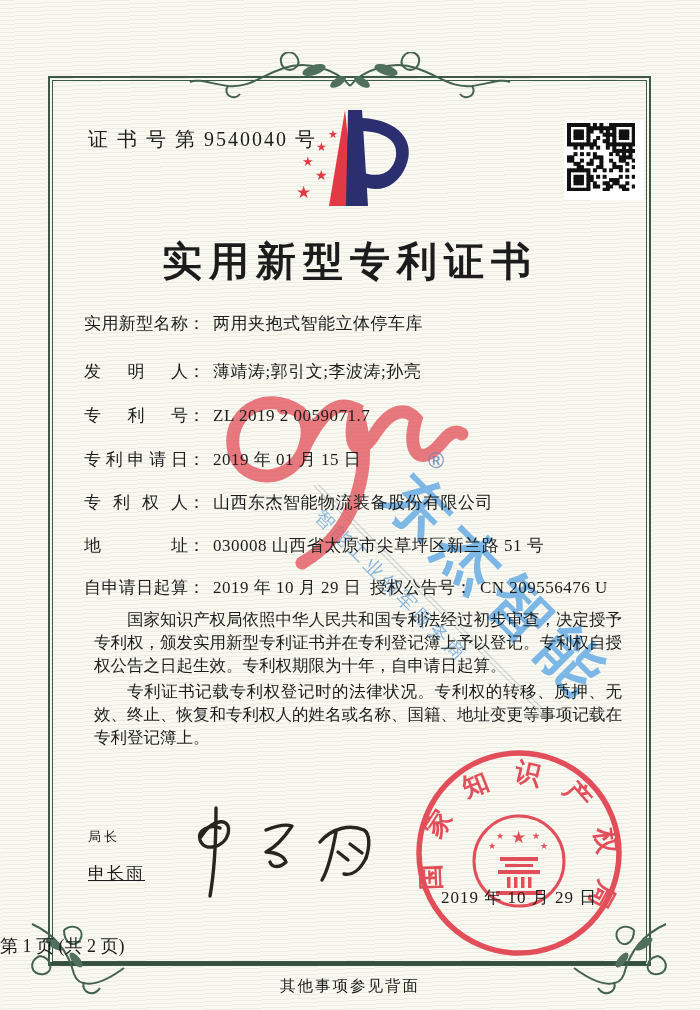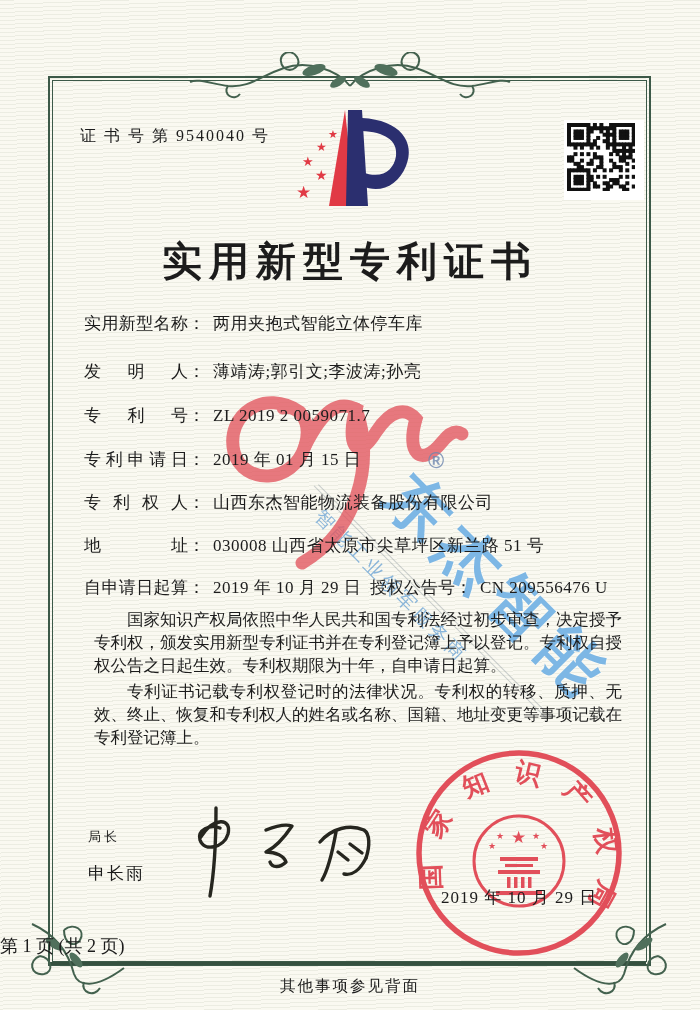--- a/index.html
+++ b/index.html
@@ -21,41 +21,41 @@
   }
   .frame-inner{
     position:absolute;left:2px;top:2px;right:2px;bottom:2px;
     border:1px solid #3c5948;
   }
   .frame-bottom-heavy{
     left:50px;top:962px;width:596px;height:3px;background:#35503f;z-index:2;
   }
   .ornament{z-index:3;pointer-events:none;}
   
-  .cert-no{left:80px;top:126px;font-size:16px;letter-spacing:2px;z-index:5;}
+  .cert-no{left:88px;top:126px;font-size:20px;letter-spacing:2px;z-index:5;}
   .logo-wrap{left:288px;top:106px;width:136px;height:120px;z-index:5;}
   .qr-wrap{left:564px;top:120px;width:74px;height:74px;background:#fff;
     padding:3px;z-index:5;}
   .page-title{
     left:0;top:234px;width:700px;text-align:center;
     font-size:40px;font-weight:bold;letter-spacing:7px;z-index:5;
   }
   
   .frow{left:84px;width:560px;font-size:17px;z-index:5;white-space:nowrap;}
   .flabel{display:inline-block;width:104px;text-align:justify;text-align-last:justify;}
   .fcolon{display:inline-block;}
   .fvalue{margin-left:8px;letter-spacing:0.5px;text-align:right;}
   .fpair2{position:absolute;left:286px;top:0;}
   
   .paras{left:84px;top:608px;width:538px;z-index:5;font-size:16.5px;
     line-height:23px;text-align:justify;}
   .paras p{margin:0 0 3px 10px;text-indent:2em;}
   
   .director-label{left:88px;top:828px;font-size:13px;letter-spacing:3px;z-index:5;}
-  .director-name{left:88px;top:862px;font-size:17px;letter-spacing:2px;z-index:5;}
+  .director-name{left:88px;top:862px;font-size:17px;letter-spacing:2px;z-index:5;text-decoration:underline;}
   .sig-wrap{left:170px;top:796px;width:210px;height:105px;z-index:5;}
   
   .seal-wrap{left:408px;top:745px;width:222px;height:222px;z-index:6;opacity:0.92;}
   .seal-date{left:414px;top:886px;width:210px;text-align:center;font-size:17px;
     z-index:7;letter-spacing:1px;}
   
   .page-footer{left:0;top:934px;width:700px;font-size:18px;z-index:5;}
   .back-note{left:0;top:976px;width:700px;text-align:center;font-size:15.5px;
     letter-spacing:2px;z-index:5;}
   

